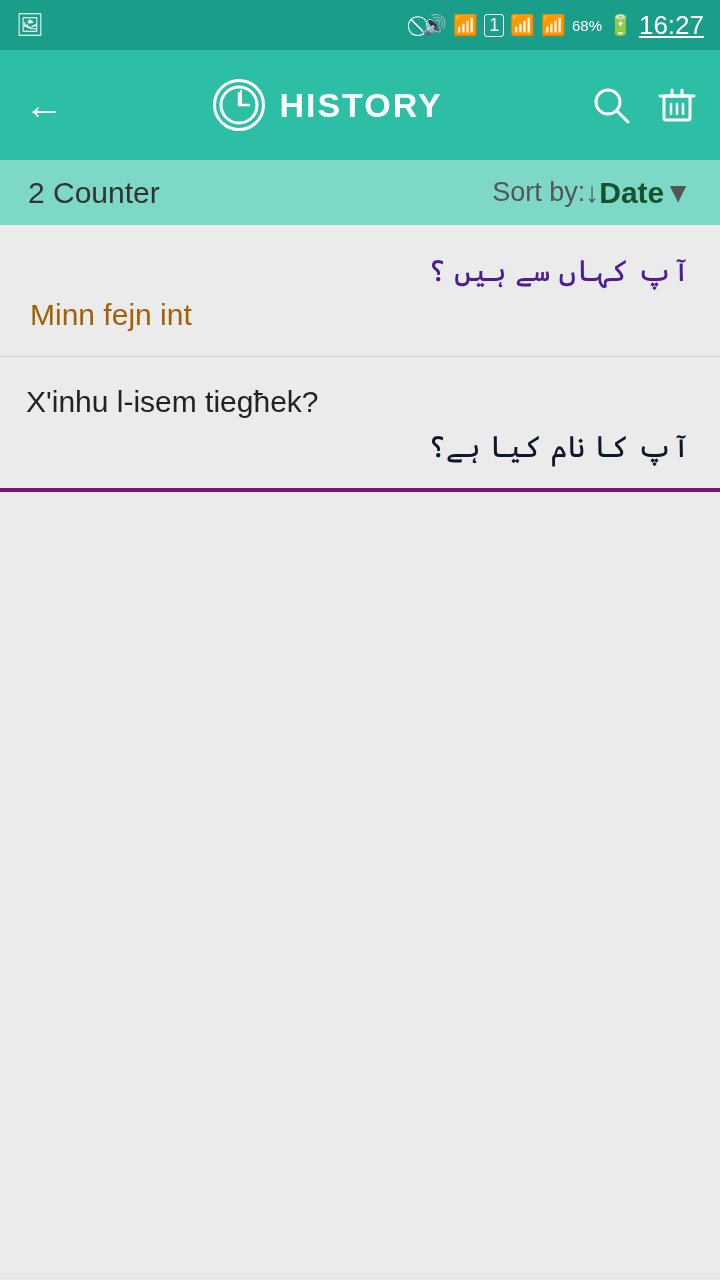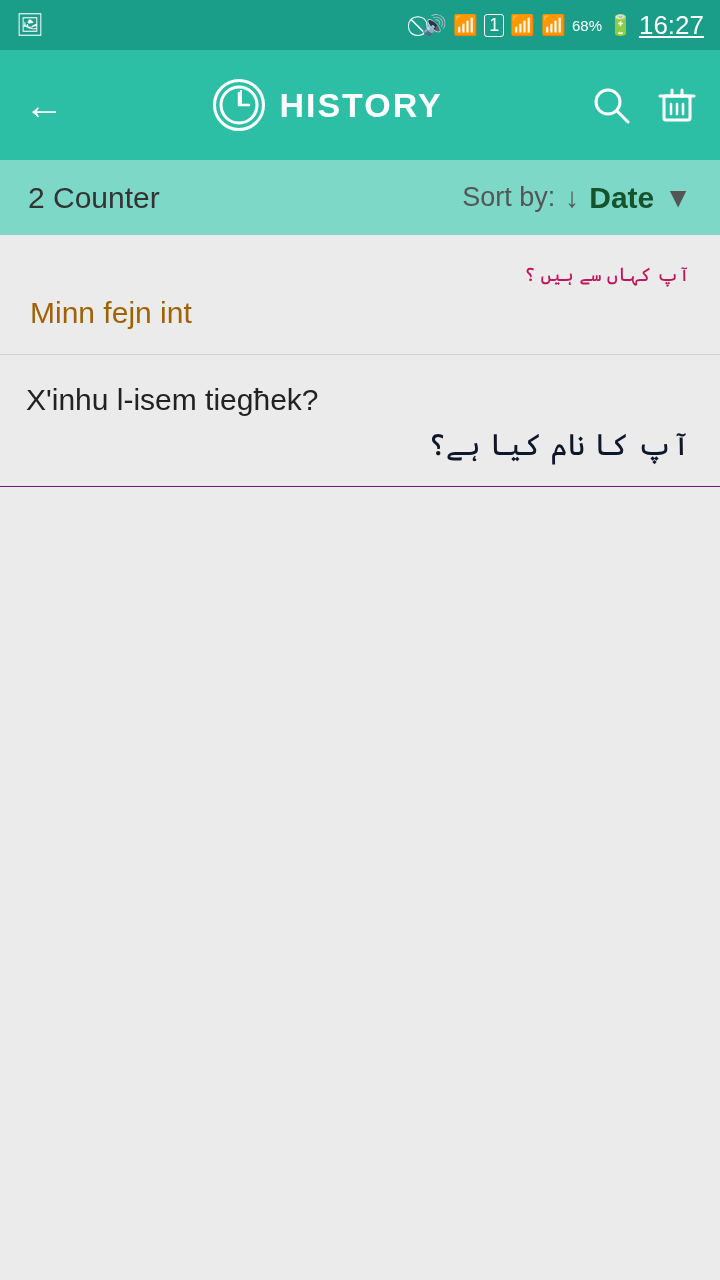--- a/index.html
+++ b/index.html
@@ -98,36 +98,35 @@
       color: white;
       font-size: 36px;
       cursor: pointer;
       display: flex;
       align-items: center;
     }
 
     
     .filter-bar {
       width: 720px;
-      height: 75px;
+      height: 65px;
       background: #7ed8c8;
       display: flex;
       align-items: center;
       justify-content: space-between;
       padding: 0 28px;
     }
     .counter-text {
       font-size: 30px;
       color: #333;
       font-weight: 400;
     }
     .sort-section {
       display: flex;
       align-items: center;
-      gap: 10px;
       font-size: 27px;
       color: #444;
     }
     .sort-label {
       color: #555;
     }
     .sort-arrow {
       font-size: 28px;
       color: #555;
     }
@@ -148,31 +147,31 @@
       padding: 0;
     }
 
     
     .history-item {
       background: #ebebeb;
       padding: 28px 30px 24px 30px;
       border-bottom: 1px solid #d0d0d0;
     }
     .history-item:last-child {
-      border-bottom: 1px solid #701a75;
+      border-bottom: 4px solid #701a75;
       padding-left: 26px;
     }
 
     .msg-right {
       text-align: right;
       margin-bottom: 10px;
     }
     .msg-right-text {
-      font-size: 19px;
-      color: #be185d;
+      font-size: 30px;
+      color: #4c1d95;
       font-family: 'Segoe UI', Arial, sans-serif;
       direction: rtl;
     }
 
     .msg-left {
       text-align: left;
     }
     .msg-left-text {
       font-size: 30px;
       color: #a16207;

